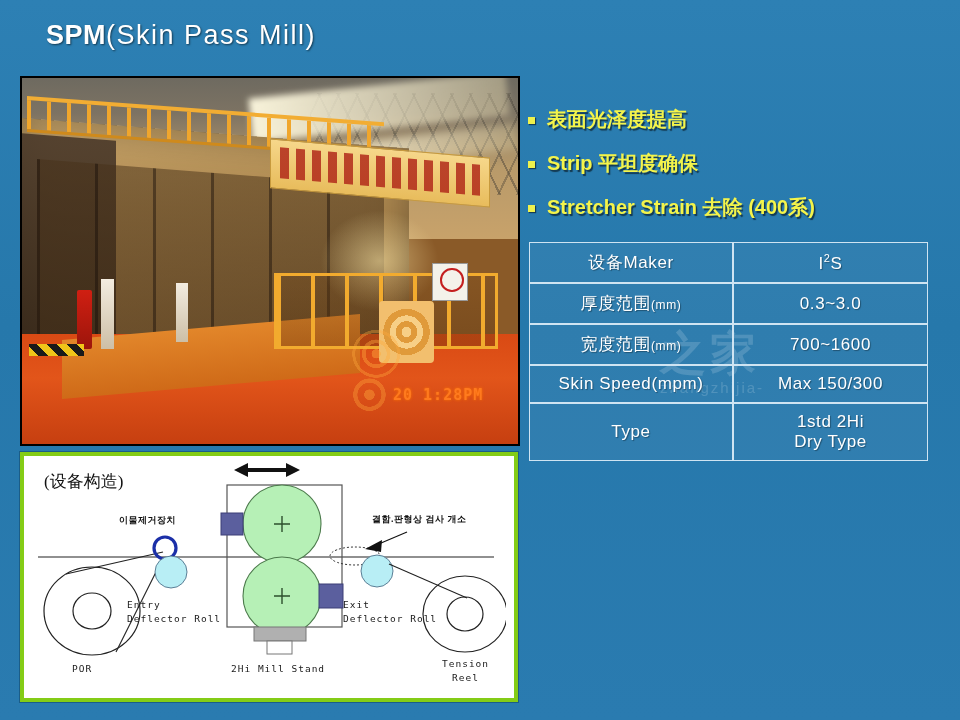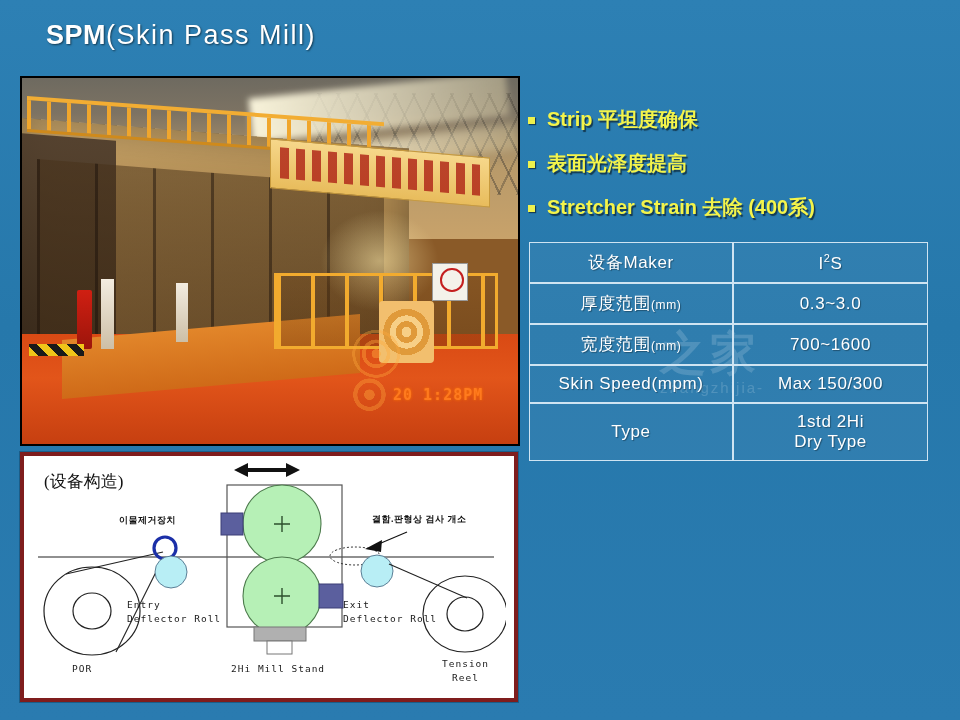--- a/index.html
+++ b/index.html
@@ -188,21 +188,21 @@
     position:absolute;left:660px;top:330px;width:300px;height:110px;
     color:rgba(255,255,255,.16);
     font-size:46px;font-weight:bold;letter-spacing:4px;
     pointer-events:none;line-height:1;
   }
   .wm .sub{font-size:15px;letter-spacing:2px;font-weight:normal;display:block;margin-top:4px;}
 
   
   .diagram{
     position:absolute;left:20px;top:452px;width:490px;height:242px;
-    background:#ffffff;border:4px solid #7f1d1d;
+    background:#ffffff;border:4px solid #84cc16;
     box-shadow:0 0 0 1px #1b5d88;
     overflow:hidden;
   }
   .dg-title{
     position:absolute;left:20px;top:14px;
     font-size:17px;color:#111;font-family:"Liberation Serif","DejaVu Serif",serif;
   }
   .dg svg{position:absolute;left:0;top:0;}
   .lbl{font-family:"DejaVu Sans Mono","Liberation Mono",monospace;font-size:9.5px;fill:#1a1a1a;letter-spacing:1px;}
   .klbl{font-family:"Liberation Sans","DejaVu Sans",sans-serif;font-size:9px;fill:#111;letter-spacing:.5px;font-weight:bold;}
@@ -238,25 +238,25 @@
   <div class="ph-post"></div>
   <div class="ph-post2"></div>
   <div class="ph-hazard"></div>
   <div class="ph-wm"></div>
   <div class="ph-ts">20  1:28PM</div>
 </div>
 
 <div class="bullets">
   <div class="bullet">
     <span class="bsq"></span>
-    <span class="btxt">Strip 平坦度确保</span>
+    <span class="btxt">表面光泽度提高</span>
   </div>
   <div class="bullet">
     <span class="bsq"></span>
-    <span class="btxt">表面光泽度提高</span>
+    <span class="btxt">Strip 平坦度确保</span>
   </div>
   <div class="bullet">
     <span class="bsq"></span>
     <span class="btxt">Stretcher Strain 去除 (400系)</span>
   </div>
 </div>
 
 <div class="wm">
   <span>之家</span>
   <span class="sub">zhangzhijia-</span>

